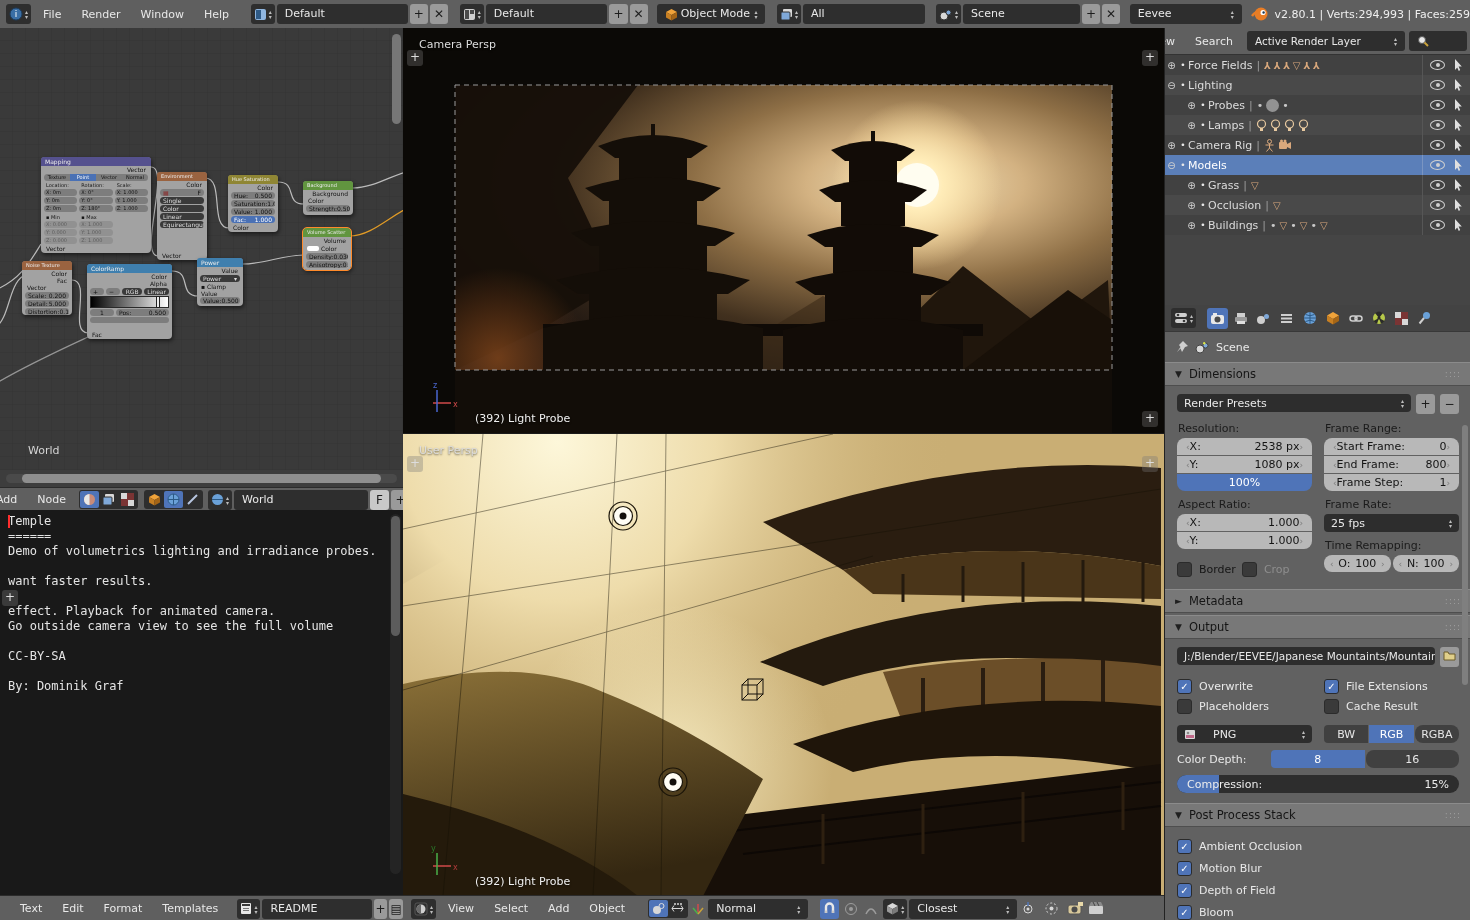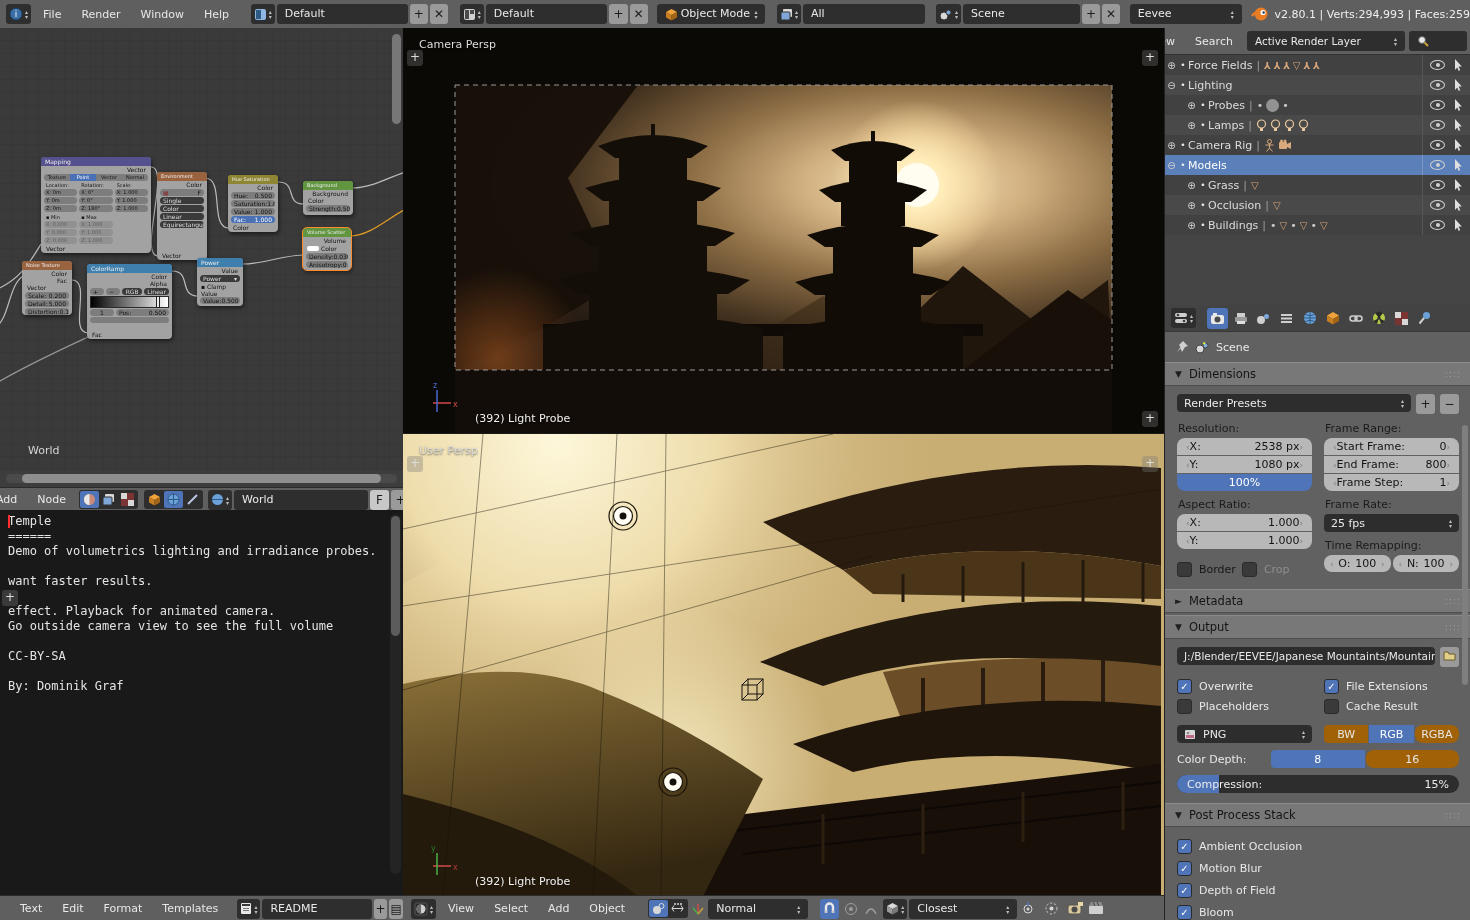--- a/index.html
+++ b/index.html
@@ -117,21 +117,21 @@
   .plabel{color:#1b1b1b;margin:7px 0 3px 1px;font-size:11px;}
   .pdark{background:#2d2d2d;color:#e8e8e8;height:18px;border-radius:4px;display:flex;align-items:center;
          padding:0 7px;font-size:11px;}
   .pcols{display:flex;gap:12px;}
   .pcol{flex:1;min-width:0;}
   .chkrow{display:flex;align-items:center;gap:7px;height:20px;color:#e8e8e8;}
   .chk{width:13px;height:13px;border-radius:3px;background:#3a3a3a;border:1px solid #2b2b2b;flex:0 0 auto;
        display:flex;align-items:center;justify-content:center;font-size:10px;color:#fff;}
   .chk.on{background:#4f74b8;}
   .segbar{display:flex;height:18px;border-radius:4px;overflow:hidden;flex:1;}
-  .segbar span{flex:1;background:#a16207;color:#e6e6e6;display:flex;align-items:center;justify-content:center;
+  .segbar span{flex:1;background:#404040;color:#e6e6e6;display:flex;align-items:center;justify-content:center;
                margin-right:1px;font-size:11px;}
   .segbar span:last-child{margin-right:0;border-radius:8px;}
   .segbar span.on{background:#4f74b8;color:#fff;}
   .slider{position:relative;height:18px;border-radius:9px;background:#2d2d2d;color:#ececec;overflow:hidden;
           display:flex;align-items:center;justify-content:space-between;padding:0 10px;font-size:11px;}
   .slider .fill{position:absolute;left:0;top:0;bottom:0;width:15%;background:#4f74b8;}
   .slider span{position:relative;}
   #prop-scroll{position:absolute;right:3px;top:120px;width:6px;height:260px;border-radius:3px;background:#7f7f7f;}
 
   svg text{font-family:"DejaVu Sans","Liberation Sans",sans-serif;}
@@ -1282,21 +1282,21 @@
             </div>
           <div class="chkrow">
               <span class="chk"></span>
               <span>Cache Result</span>
             </div>
         </div>
       </div>
       <div class="pcols" style="margin-top:9px">
         <div class="pcol">
           <div class="pdark" style="justify-content:space-between">
-            <span style="display:flex;align-items:center;gap:7px">
+            <span style="display:flex;align-items:center;gap:17px">
                 <svg width="12" height="11">
                   <rect x="1" y="1" width="10" height="9" rx="1" fill="#d8d8d8"></rect>
                   <rect x="2" y="6" width="8" height="3" fill="#c06a8a"></rect>
                   <circle cx="4" cy="4" r="1.3" fill="#8a8a8a"></circle>
                 </svg>
                 <span>PNG</span>
               </span>
             <span class="updown">
                 <span>▴</span>
                 <span>▾</span>

